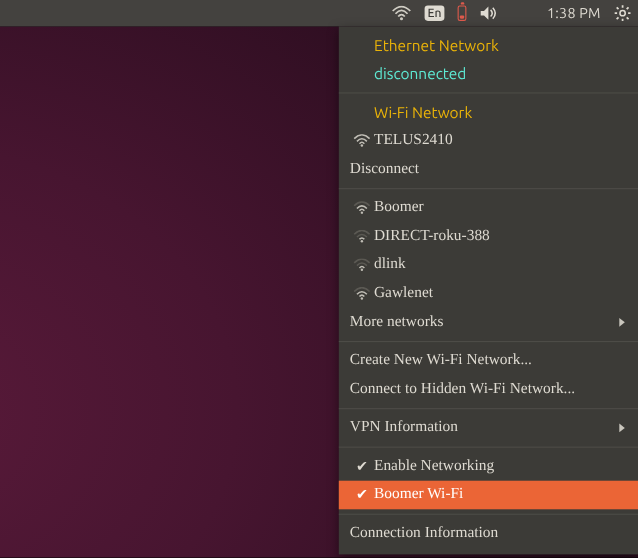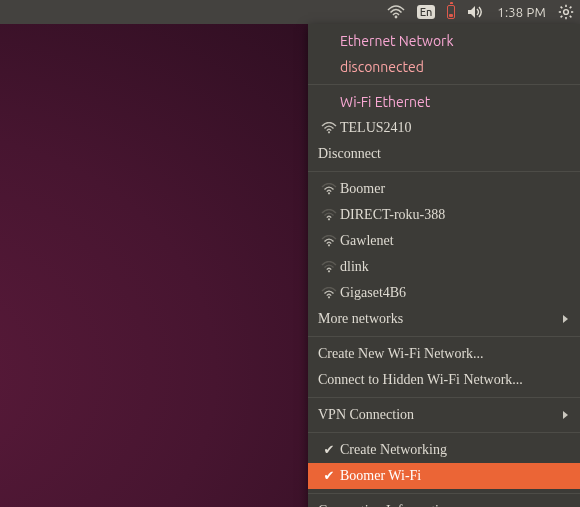--- a/index.html
+++ b/index.html
@@ -50,41 +50,41 @@
     top: -4px; left: 1.5px; width: 3px; height: 2px;
     background: #df5a4c;
     border-radius: 1px 1px 0 0;
   }
   .battery-ind .batt-body::after {
     content:"";
     position:absolute;
     bottom:1px; left:1px; right:1px; height:3px;
     background:#df5a4c; border-radius:1px;
   }
-  .clock { font-size: 13px; letter-spacing: 0.2px; }
+  .clock { font-size: 13px; letter-spacing: 0.2px; margin-left: 31px; }
 
   .menu {
     position: absolute;
     top: 24px; right: 0;
     width: 272px;
     background: #3c3b37;
     color: #dfdbd2;
     box-shadow: 0 3px 10px rgba(0,0,0,0.5);
     padding: 4px 0 6px 0;
   }
   .menu .item, .menu .disabled, .menu .section-header {
     display: flex;
     align-items: center;
     height: 26px;
     padding: 0 12px 0 10px;
     white-space: nowrap;
     position: relative;
   }
-  .menu .section-header { color: #f9a8d4; font-size: 14px; cursor: default; }
-  .menu .disabled { color: #fca5a5; cursor: default; }
+  .menu .section-header { color: #eab308; font-size: 14px; cursor: default; }
+  .menu .disabled { color: #5eead4; cursor: default; }
   .menu .item { cursor: pointer; font-family: Liberation Serif, serif; }
   .menu .highlight {
     background: #eb6536;
     color: #ffffff;
   }
   .menu .leading {
     width: 22px; display: flex; justify-content: center; align-items: center;
     flex-shrink: 0;
   }
   .menu .check { font-size: 13px; }
@@ -160,21 +160,21 @@
   </div>
   <div class="disabled">
     <span class="leading"></span>
     <span class="label">disconnected</span>
   </div>
 
   <hr class="sep">
 
   <div class="section-header">
     <span class="leading"></span>
-    <span class="label">Wi-Fi Ethernet</span>
+    <span class="label">Wi-Fi Network</span>
   </div>
 
   <div class="item wifi-row">
     <span class="leading">
       <svg width="16" height="12" viewBox="0 0 16 12">
         <path d="M1 4 Q8 -3 15 4" stroke="#cfccc3" stroke-width="1.4" fill="none"></path>
         <path d="M3.5 6.5 Q8 1.8 12.5 6.5" stroke="#cfccc3" stroke-width="1.4" fill="none"></path>
         <path d="M5.8 8.6 Q8 6 10.2 8.6" stroke="#cfccc3" stroke-width="1.4" fill="none"></path>
         <circle cx="8" cy="10.3" r="1.1" fill="#cfccc3"></circle>
       </svg>
@@ -207,78 +207,67 @@
           <path d="M5.8 8.6 Q8 6 10.2 8.6" stroke="#cfccc3" stroke-width="1.4" fill="none"></path>
           <circle cx="8" cy="10.3" r="1.1" fill="#cfccc3"></circle>
         </svg>
     </span>
     <span class="label">DIRECT-roku-388</span>
   </div>
   <div class="item wifi-row">
     <span class="leading">
       <svg width="16" height="12" viewBox="0 0 16 12">
           <path d="M1 4 Q8 -3 15 4" stroke="#5f5d57" stroke-width="1.4" fill="none"></path>
+          <path d="M3.5 6.5 Q8 1.8 12.5 6.5" stroke="#5f5d57" stroke-width="1.4" fill="none"></path>
+          <path d="M5.8 8.6 Q8 6 10.2 8.6" stroke="#cfccc3" stroke-width="1.4" fill="none"></path>
+          <circle cx="8" cy="10.3" r="1.1" fill="#cfccc3"></circle>
+        </svg>
+    </span>
+    <span class="label">dlink</span>
+  </div>
+  <div class="item wifi-row">
+    <span class="leading">
+      <svg width="16" height="12" viewBox="0 0 16 12">
+          <path d="M1 4 Q8 -3 15 4" stroke="#5f5d57" stroke-width="1.4" fill="none"></path>
           <path d="M3.5 6.5 Q8 1.8 12.5 6.5" stroke="#cfccc3" stroke-width="1.4" fill="none"></path>
           <path d="M5.8 8.6 Q8 6 10.2 8.6" stroke="#cfccc3" stroke-width="1.4" fill="none"></path>
           <circle cx="8" cy="10.3" r="1.1" fill="#cfccc3"></circle>
         </svg>
     </span>
     <span class="label">Gawlenet</span>
-  </div>
-  <div class="item wifi-row">
-    <span class="leading">
-      <svg width="16" height="12" viewBox="0 0 16 12">
-          <path d="M1 4 Q8 -3 15 4" stroke="#5f5d57" stroke-width="1.4" fill="none"></path>
-          <path d="M3.5 6.5 Q8 1.8 12.5 6.5" stroke="#5f5d57" stroke-width="1.4" fill="none"></path>
-          <path d="M5.8 8.6 Q8 6 10.2 8.6" stroke="#cfccc3" stroke-width="1.4" fill="none"></path>
-          <circle cx="8" cy="10.3" r="1.1" fill="#cfccc3"></circle>
-        </svg>
-    </span>
-    <span class="label">dlink</span>
-  </div>
-  <div class="item wifi-row">
-    <span class="leading">
-      <svg width="16" height="12" viewBox="0 0 16 12">
-          <path d="M1 4 Q8 -3 15 4" stroke="#5f5d57" stroke-width="1.4" fill="none"></path>
-          <path d="M3.5 6.5 Q8 1.8 12.5 6.5" stroke="#cfccc3" stroke-width="1.4" fill="none"></path>
-          <path d="M5.8 8.6 Q8 6 10.2 8.6" stroke="#cfccc3" stroke-width="1.4" fill="none"></path>
-          <circle cx="8" cy="10.3" r="1.1" fill="#cfccc3"></circle>
-        </svg>
-    </span>
-    <span class="label">Gigaset4B6</span>
   </div>
 
   <div class="item indent-noicon">
     <span class="label">More networks</span>
     <span class="arrow"></span>
   </div>
 
   <hr class="sep">
 
   <div class="item indent-noicon">
     <span class="label">Create New Wi-Fi Network...</span>
   </div>
   <div class="item indent-noicon">
     <span class="label">Connect to Hidden Wi-Fi Network...</span>
   </div>
 
   <hr class="sep">
 
   <div class="item indent-noicon">
-    <span class="label">VPN Connection</span>
+    <span class="label">VPN Information</span>
     <span class="arrow"></span>
   </div>
 
   <hr class="sep">
 
   <div class="item">
     <span class="leading">
         <span class="check">✔</span>
       </span>
-    <span class="label">Create Networking</span>
+    <span class="label">Enable Networking</span>
   </div>
   <div class="item highlight">
     <span class="leading">
         <span class="check">✔</span>
       </span>
     <span class="label">Boomer Wi-Fi</span>
   </div>
 
   <hr class="sep">
 

